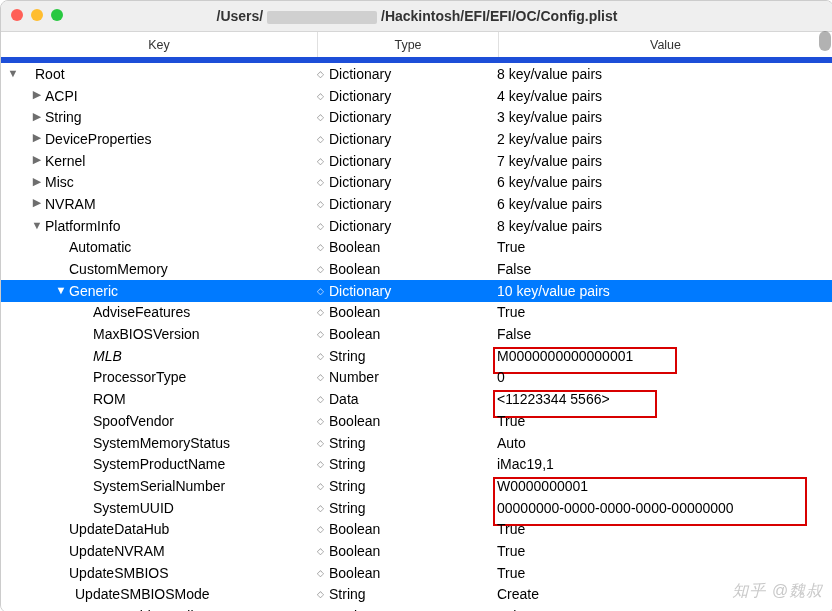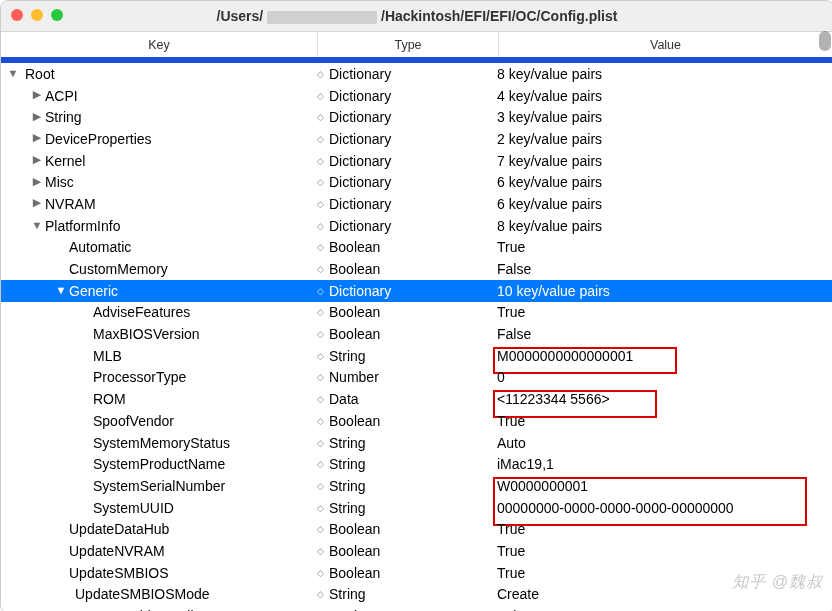--- a/index.html
+++ b/index.html
@@ -21,21 +21,21 @@
 .row{height:21.7px;display:flex;align-items:center;font-size:14px}
 .row.sel{background:#007aff;color:#fff}
 .keycell{width:316px;display:flex;align-items:center;padding-left:6px;box-sizing:border-box}
 .typecell{width:180px;display:flex;align-items:center}
 .valcell{flex:1;display:flex;align-items:center;padding-left:0;position:relative}
 .disc{display:inline-block;width:12px;text-align:center;font-size:11px;color:#6e6e6e;transform:translateY(-1px)}
 .row.sel .disc{color:#fff}
 .sort{display:inline-block;width:8px;font-size:9px;color:#8a8a8a;margin-right:4px}
 .row.sel .sort{color:#cde2ff}
 .hl{position:absolute;border:2px solid #d80000;pointer-events:none}
-.watermark{position:absolute;right:10px;bottom:19px;font-size:16px;color:#c9c9c9;font-style:italic;pointer-events:none;letter-spacing:1px}
+.watermark{position:absolute;right:10px;bottom:10px;font-size:16px;color:#c9c9c9;font-style:italic;pointer-events:none;letter-spacing:1px}
 .scrollbar{position:absolute;right:2px;top:30px;width:12px;height:20px;background:rgba(0,0,0,.3);border-radius:6px}
 </style>
 </head>
 <body>
 
 <div class="window">
 
   <div class="titlebar">
     <div class="lights">
       <div class="light red"></div>
@@ -54,21 +54,21 @@
     <div class="colh key">Key</div>
     <div class="colh type">Type</div>
     <div class="colh value">Value</div>
   </div>
 
   <div class="rows" id="rows">
       <div class="row">
         <div class="keycell">
           <span style="display: inline-block; width: 0px;"></span>
           <span class="disc">▼</span>
-          <span style="margin-left: 6px;">Root</span>
+          <span style="margin-left: 16px;">Root</span>
         </div>
         <div class="typecell">
           <span class="sort">◇</span>
           <span>Dictionary</span>
         </div>
         <div class="valcell">
           <span>8 key/value pairs</span>
         </div>
       </div>
       <div class="row">
@@ -236,21 +236,21 @@
           <span>Boolean</span>
         </div>
         <div class="valcell">
           <span>False</span>
         </div>
       </div>
       <div class="row">
         <div class="keycell">
           <span style="display: inline-block; width: 72px;"></span>
           <span class="disc"></span>
-          <span style="margin-left: 2px;">MLB</span>
+          <span style="margin-left: 2px; font-style: italic;">MLB</span>
         </div>
         <div class="typecell">
           <span class="sort">◇</span>
           <span>String</span>
         </div>
         <div class="valcell">
           <span>M0000000000000001</span>
           <div class="hl" style="left: -4px; top: -1px; width: 180px; height: 23.7px;"></div>
         </div>
       </div>

